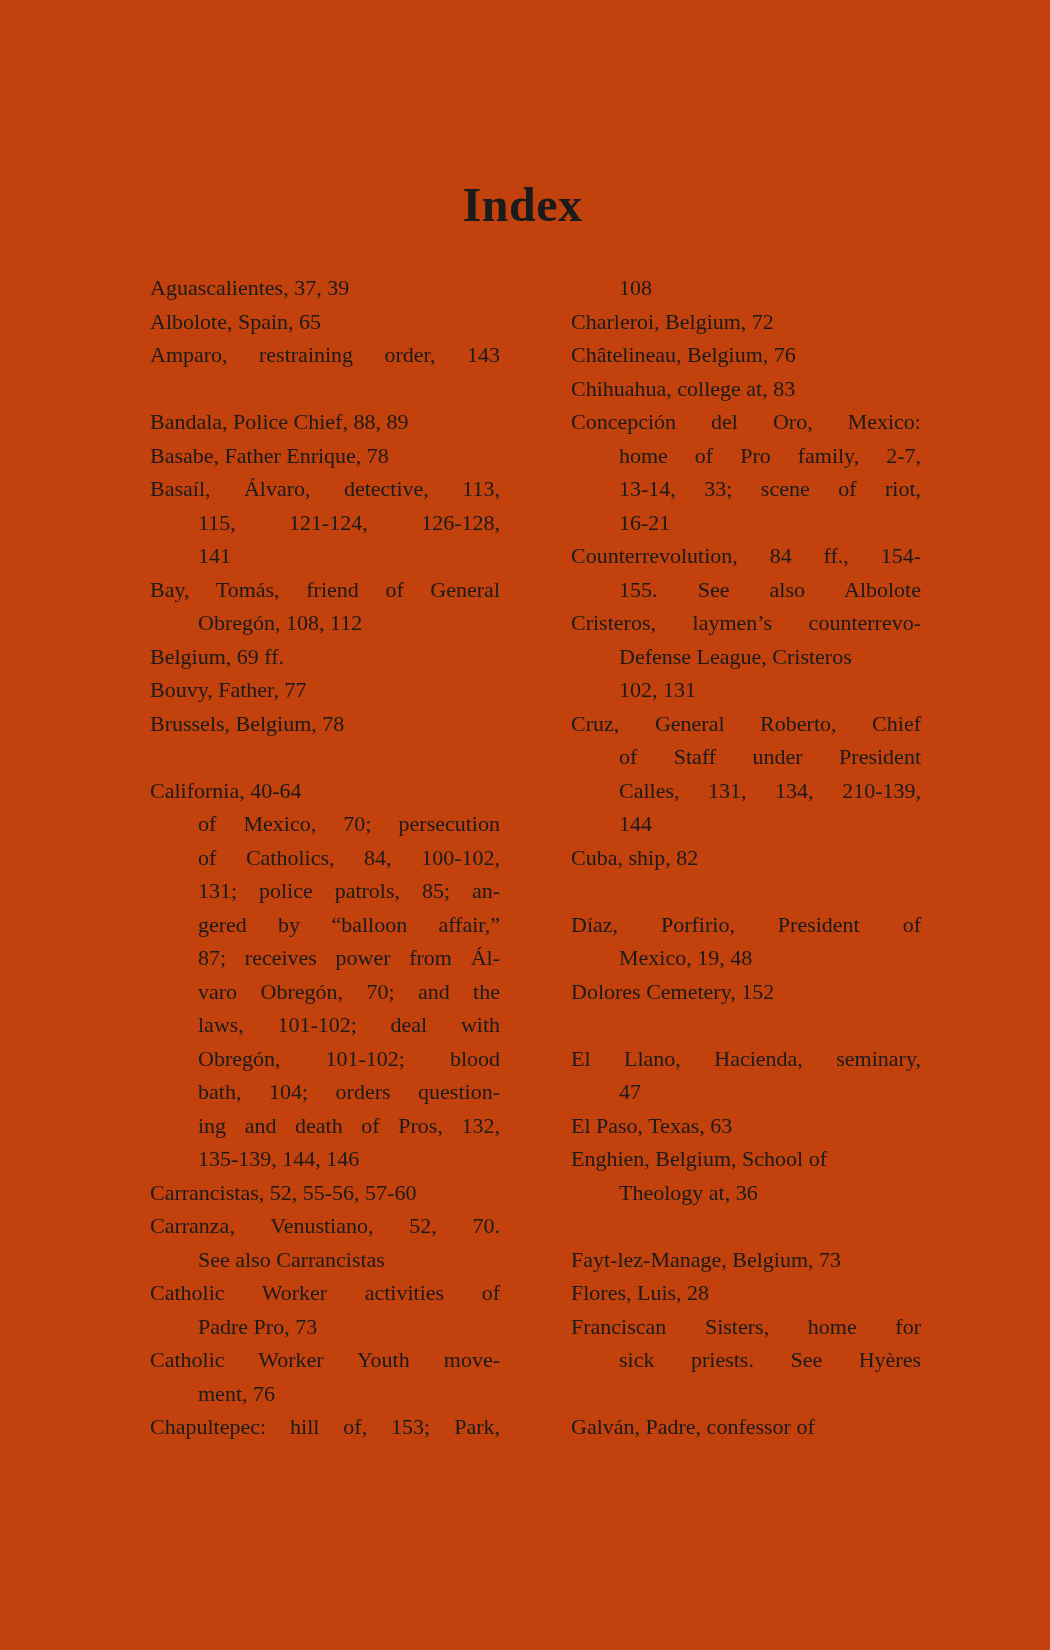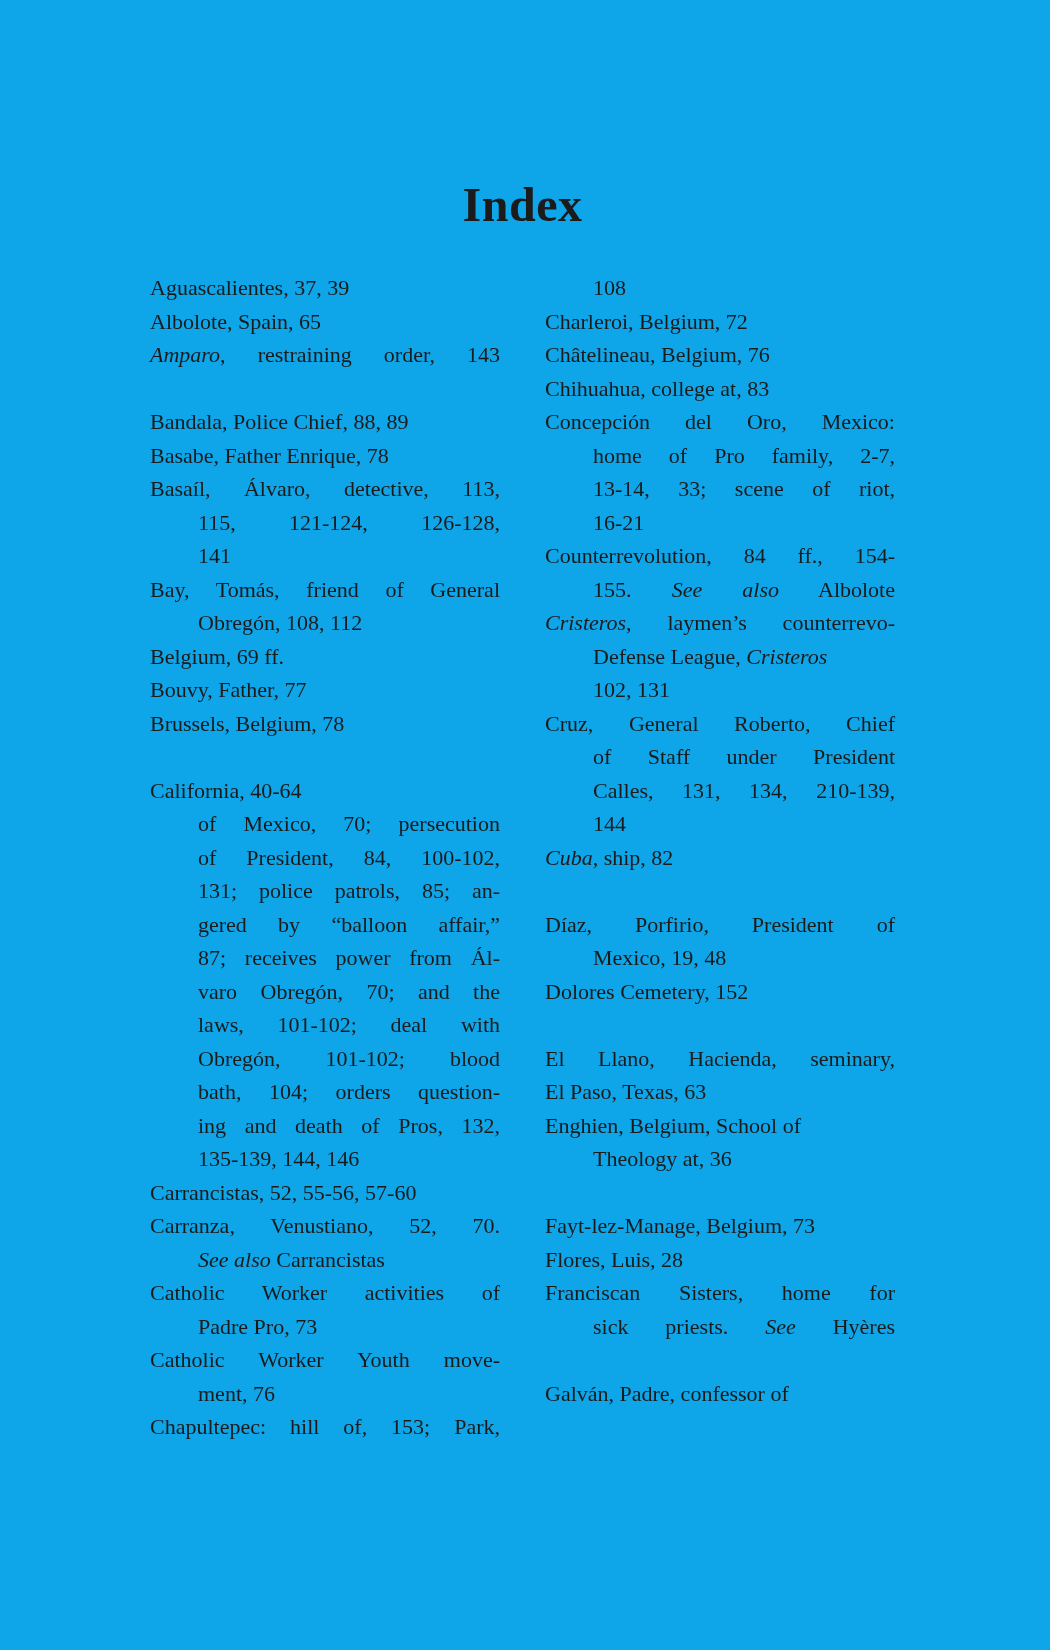--- a/index.html
+++ b/index.html
@@ -5,61 +5,60 @@
   html, body {
     margin: 0;
     padding: 0;
     background: #e8e8e8;
   }
   .page {
     position: relative;
     width: 1050px;
     height: 1650px;
     margin: 0 auto;
-    background: #0ea5e9;
+    background: #c2410c;
     color: #1b1b1b;
     font-family: "Liberation Serif", "DejaVu Serif", serif;
     overflow: hidden;
   }
   .title {
     position: absolute;
     top: 180px;
     left: 150px;
     width: 745px;
     text-align: center;
     font-size: 48px;
     font-weight: bold;
     line-height: 50px;
     letter-spacing: 0.5px;
   }
   .columns {
     position: absolute;
     top: 271px;
     left: 150px;
     display: flex;
-    gap: 45px;
+    gap: 71px;
   }
   .column {
     width: 350px;
     font-size: 22px;
     line-height: 33.5px;
   }
   .line {
     height: 33.5px;
     white-space: pre-wrap;
   }
   .line.indent {
     padding-left: 48px;
   }
   .line.justify {
     text-align: justify;
     text-align-last: justify;
   }
   .italic {
-    font-style: italic;
   }
 </style>
 </head>
 <body>
 
 <div class="page">
   <div class="title">Index</div>
   <div class="columns">
     <div class="column">
         <div class="line"><span>Aguascalientes, 37, 39</span></div>
@@ -72,21 +71,21 @@
         <div class="line indent justify"><span>115, 121-124, 126-128,</span></div>
         <div class="line indent"><span>141</span></div>
         <div class="line justify"><span>Bay, Tomás, friend of General</span></div>
         <div class="line indent"><span>Obregón, 108, 112</span></div>
         <div class="line"><span>Belgium, 69 ff.</span></div>
         <div class="line"><span>Bouvy, Father, 77</span></div>
         <div class="line"><span>Brussels, Belgium, 78</span></div>
         <div class="line"></div>
         <div class="line"><span>California, 40-64</span></div>
         <div class="line indent justify"><span>of Mexico, 70; persecution</span></div>
-        <div class="line indent justify"><span>of President, 84, 100-102,</span></div>
+        <div class="line indent justify"><span>of Catholics, 84, 100-102,</span></div>
         <div class="line indent justify"><span>131; police patrols, 85; an-</span></div>
         <div class="line indent justify"><span>gered by “balloon affair,”</span></div>
         <div class="line indent justify"><span>87; receives power from Ál-</span></div>
         <div class="line indent justify"><span>varo Obregón, 70; and the</span></div>
         <div class="line indent justify"><span>laws, 101-102; deal with</span></div>
         <div class="line indent justify"><span>Obregón, 101-102; blood</span></div>
         <div class="line indent justify"><span>bath, 104; orders question-</span></div>
         <div class="line indent justify"><span>ing and death of Pros, 132,</span></div>
         <div class="line indent"><span>135-139, 144, 146</span></div>
         <div class="line"><span>Carrancistas, 52, 55-56, 57-60</span></div>
@@ -116,20 +115,21 @@
         <div class="line indent justify"><span>of Staff under President</span></div>
         <div class="line indent justify"><span>Calles, 131, 134, 210-139,</span></div>
         <div class="line indent"><span>144</span></div>
         <div class="line"><span class="italic">Cuba</span><span>, ship, 82</span></div>
         <div class="line"></div>
         <div class="line justify"><span>Díaz, Porfirio, President of</span></div>
         <div class="line indent"><span>Mexico, 19, 48</span></div>
         <div class="line"><span>Dolores Cemetery, 152</span></div>
         <div class="line"></div>
         <div class="line justify"><span>El Llano, Hacienda, seminary,</span></div>
+        <div class="line indent"><span>47</span></div>
         <div class="line"><span>El Paso, Texas, 63</span></div>
         <div class="line"><span>Enghien, Belgium, School of</span></div>
         <div class="line indent"><span>Theology at, 36</span></div>
         <div class="line"></div>
         <div class="line"><span>Fayt-lez-Manage, Belgium, 73</span></div>
         <div class="line"><span>Flores, Luis, 28</span></div>
         <div class="line justify"><span>Franciscan Sisters, home for</span></div>
         <div class="line indent justify"><span>sick priests. </span><span class="italic">See</span><span> Hyères</span></div>
         <div class="line"></div>
         <div class="line"><span>Galván, Padre, confessor of</span></div>

